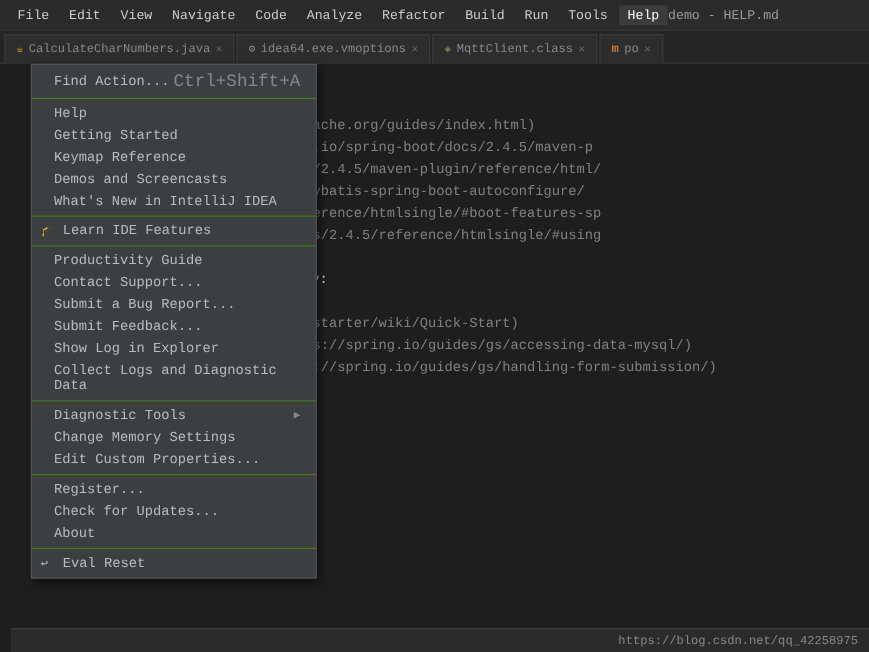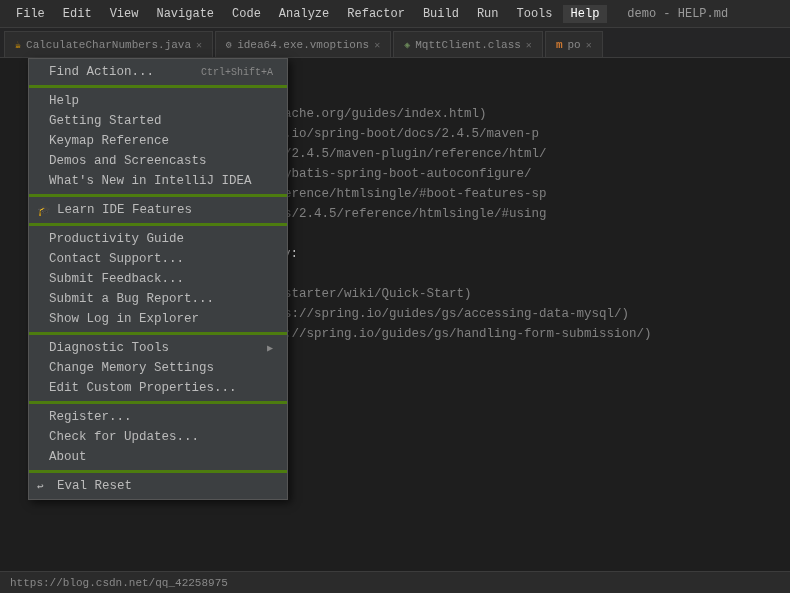--- a/index.html
+++ b/index.html
@@ -33,21 +33,21 @@
       font-size: 12px;
       cursor: pointer;
     }
     .menu-item-top.active {
       background: #3c3c3c;
       color: #ffffff;
     }
     .title-text {
       color: #999;
       font-size: 12px;
-      margin-left: 20px;
+      margin-left: 0;
     }
 
     
     .tabs-bar {
       height: 30px;
       background: #252526;
       display: flex;
       align-items: flex-end;
       padding: 0 4px;
       border-bottom: 1px solid #3c3c3c;
@@ -112,21 +112,21 @@
       position: absolute;
       top: 0;
       left: 0;
       width: 260px;
       background: #3c3f41;
       border: 1px solid #555;
       box-shadow: 3px 3px 8px rgba(0,0,0,0.6);
       z-index: 100;
     }
     .dropdown-section {
-      border-bottom: 3px solid #4d7c0f;
+      border-bottom: 1px solid #4d7c0f;
       padding: 3px 0;
     }
     .dropdown-section:last-child {
       border-bottom: none;
     }
     .dropdown-item {
       display: flex;
       align-items: center;
       padding: 3px 14px 3px 20px;
       cursor: pointer;
@@ -144,41 +144,41 @@
     .dropdown-item.with-icon {
       padding-left: 8px;
     }
     .item-icon {
       width: 14px;
       margin-right: 6px;
       font-size: 11px;
     }
     .item-shortcut {
       color: #888;
-      font-size: 10px;
+      font-size: 16px;
       margin-left: auto;
     }
     .item-arrow {
       color: #888;
       font-size: 10px;
       margin-left: auto;
     }
     .item-label { flex: 1; }
 
     
     .status-bar {
       position: absolute;
       bottom: 0;
-      left: 0;
+      left: 10px;
       right: 0;
       height: 22px;
       background: #2b2b2b;
       display: flex;
       align-items: center;
-      justify-content: flex-start;
+      justify-content: flex-end;
       padding: 0 10px;
       font-size: 11px;
       color: #888;
       border-top: 1px solid #3c3c3c;
     }
   </style>
 </head>
 <body>
 
 <div class="title-bar">
@@ -316,27 +316,30 @@
     </div>
 
     <div class="dropdown-section">
       <div class="dropdown-item">
         <span class="item-label">Productivity Guide</span>
       </div>
       <div class="dropdown-item">
         <span class="item-label">Contact Support...</span>
       </div>
       <div class="dropdown-item">
+        <span class="item-label">Submit a Bug Report...</span>
+      </div>
+      <div class="dropdown-item">
         <span class="item-label">Submit Feedback...</span>
       </div>
       <div class="dropdown-item">
-        <span class="item-label">Submit a Bug Report...</span>
-      </div>
-      <div class="dropdown-item">
         <span class="item-label">Show Log in Explorer</span>
+      </div>
+      <div class="dropdown-item">
+        <span class="item-label">Collect Logs and Diagnostic Data</span>
       </div>
     </div>
 
     <div class="dropdown-section">
       <div class="dropdown-item">
         <span class="item-label">Diagnostic Tools</span>
         <span class="item-arrow">▶</span>
       </div>
       <div class="dropdown-item">
         <span class="item-label">Change Memory Settings</span>

